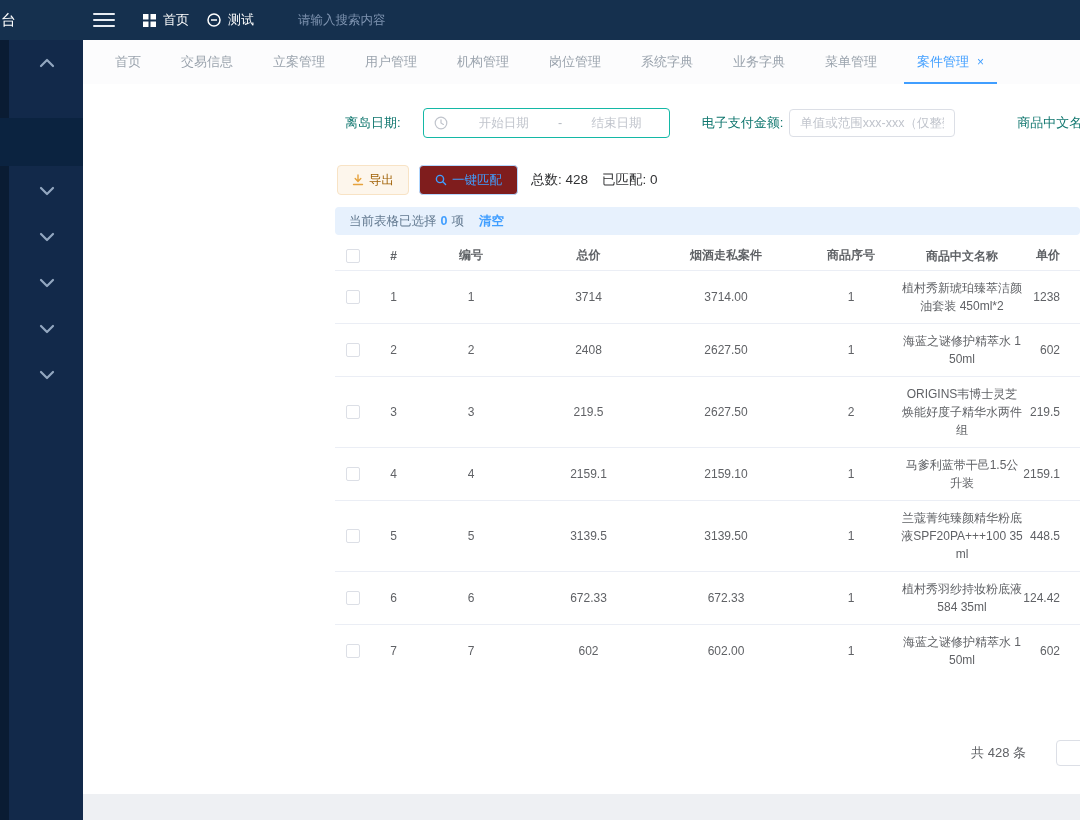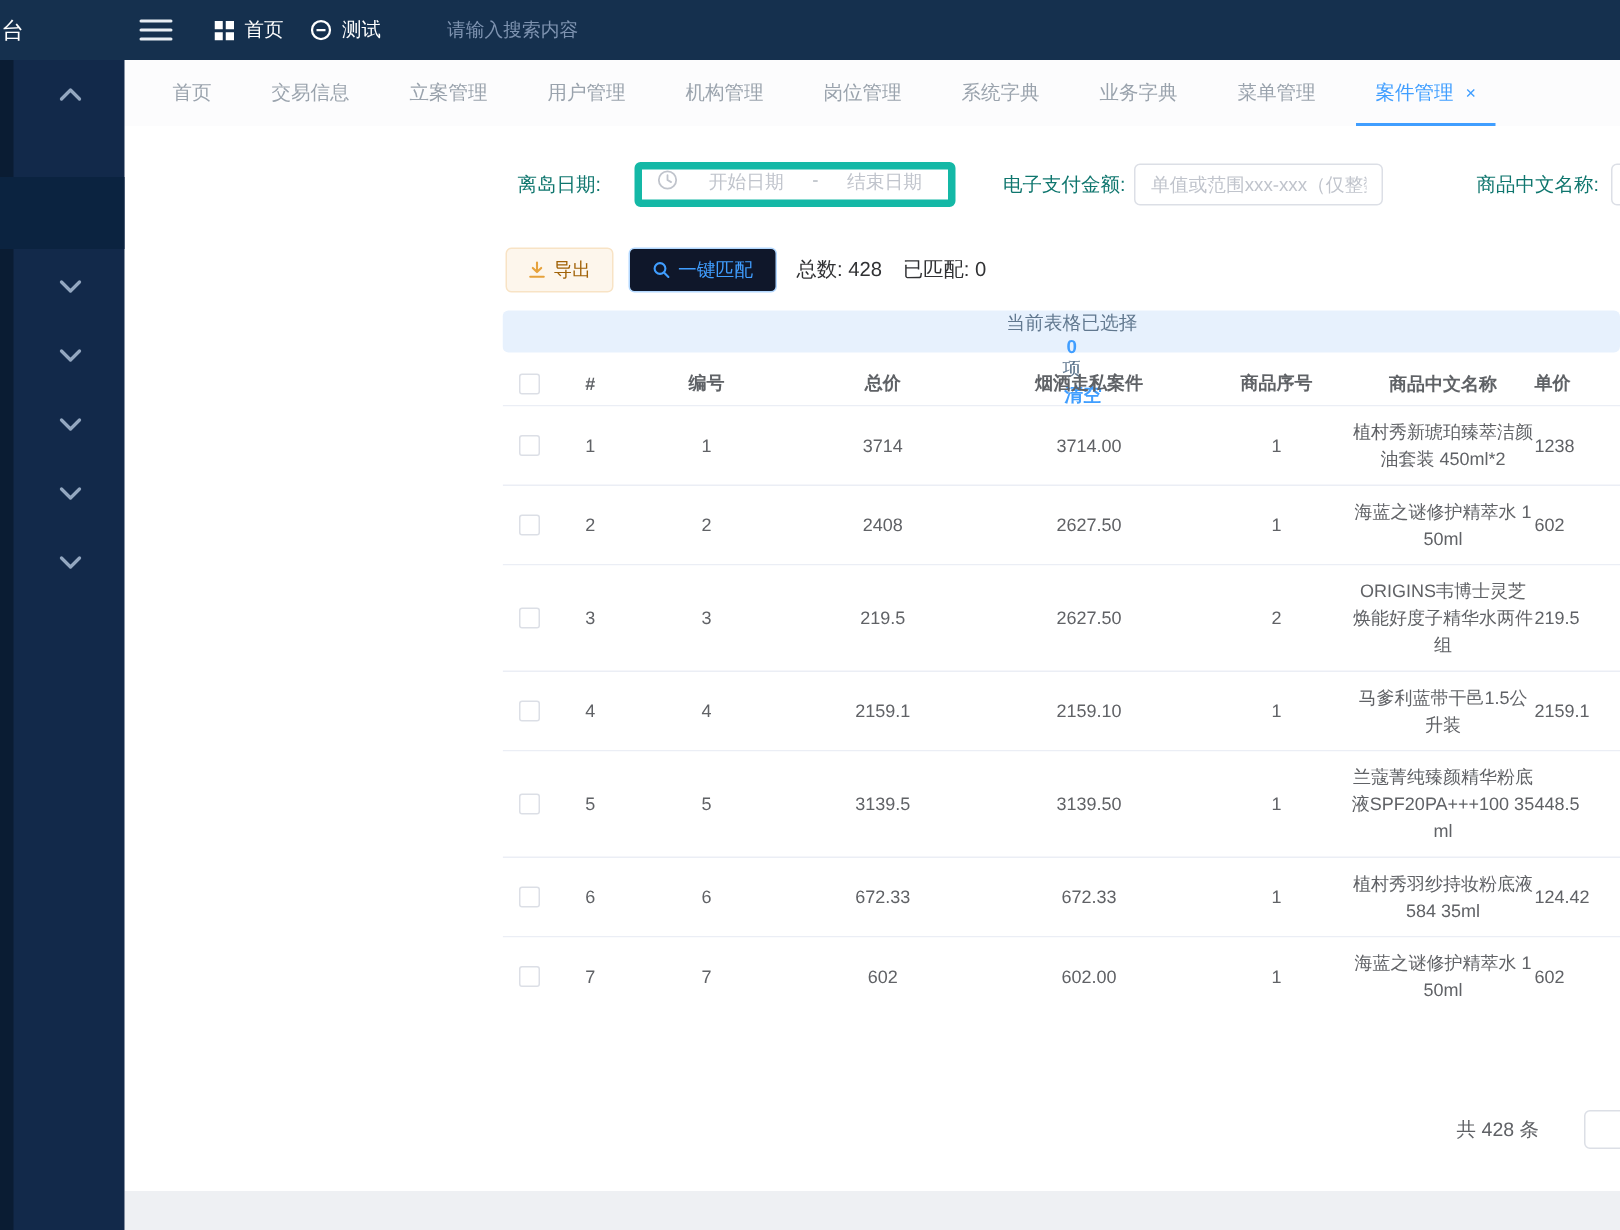--- a/index.html
+++ b/index.html
@@ -39,48 +39,48 @@
   .lp-search::placeholder { color:#c0c4cc; }
   .lp-list { margin-top:11px; }
   .lp-item { height:23.5px; line-height:23.5px; padding-left:13px; font-size:13px; color:#303133; cursor:pointer; }
   .lp-item.active { color:#409eff; background:#ecf5ff; }
 
   
   .content { position:absolute; left:252px; top:44px; right:0; bottom:0; overflow:hidden; }
 
   .filter-row { display:flex; align-items:center; margin-top:24px; }
   .f-label { font-size:13px; color:#0f766e; white-space:nowrap; flex:none; }
-  .date-range { margin-left:22px; width:214px; height:30px; border:5px solid #14b8a6; border-radius:4px; display:flex; font-size:12.5px; color:#c0c4cc; flex:none; }
+  .date-range { margin-left:22px; width:247px; height:30px; border:1px solid #14b8a6; border-radius:4px; display:flex; align-items:center; font-size:12.5px; color:#c0c4cc; flex:none; }
   .date-range .clock { margin:0 4px 0 10px; flex:none; }
   .dr-ph { flex:1; text-align:center; }
   .dr-sep { color:#b4bac1; padding:0 2px; }
   .f-input { height:28px; border:1px solid #dcdfe6; border-radius:4px; padding:0 10px; font-size:12.5px; color:#606266; outline:none; flex:none; }
   .f-input::placeholder { color:#c0c4cc; }
   .f-amount { margin-left:6px; width:166px; }
   .f-name { margin-left:8px; width:120px; }
   .ml32 { margin-left:32px; } .ml62 { margin-left:62px; }
 
   .toolbar { margin-top:27px; display:flex; align-items:center; }
   .btn { height:30px; border-radius:4px; font-size:12.5px; display:flex; align-items:center; gap:5px; cursor:pointer; border:1px solid transparent; }
   .btn-export { margin-left:2px; padding:0 14px; background:#fdf6ec; border-color:#f8e3c5; color:#a16207; }
-  .btn-match { margin-left:10px; padding:0 15px; background:#0f172a; border-color:#b3d8ff; color:#409eff; }
+  .btn-match { margin-left:10px; padding:0 15px; background:#7f1d1d; border-color:#b3d8ff; color:#409eff; }
   .totals { margin-left:13px; font-size:13.5px; color:#303133; display:flex; gap:14px; }
 
-  .alert { margin-top:12px; height:28px; background:#e7f1fd; border-radius:4px; display:flex; align-items:center; padding-left:14px; font-size:12.5px; color:#61788f;flex-direction:column; }
+  .alert { margin-top:12px; height:28px; background:#e7f1fd; border-radius:4px; display:flex; align-items:center; padding-left:14px; font-size:12.5px; color:#61788f; }
   .alert .sel-count { color:#409eff; font-weight:bold; margin:0 4px; }
   .alert .clear-link { color:#409eff; margin-left:15px; cursor:pointer;font-weight:bold; }
 
   
   .table-clip { margin-top:6px; height:432px; overflow:hidden; }
   .thead { display:flex; align-items:center; height:30px; border-bottom:1px solid #ebeef5; font-size:12px; font-weight:bold; color:#5f6266; }
   .trow { display:flex; align-items:center; border-bottom:1px solid #ebeef5; padding:8px 0; min-height:35px; font-size:12px; color:#606266; background:#fff; }
   .cell { text-align:center; flex:none; }
   .c-cb{width:36px;} .c-num{width:45px;} .c-code{width:110px;} .c-total{width:125px;}
   .c-epay{width:150px;} .c-seq{width:100px;} .c-name{width:122px; line-height:18px; word-break:break-all;}
-  .c-unit{width:57px; text-align:left; padding-right:4px;}
+  .c-unit{width:57px; text-align:right; padding-right:20px;}
   .checkbox { width:14px; height:14px; border:1px solid #dcdfe6; border-radius:2px; background:#fff; margin:0 auto; cursor:pointer; }
 
   .pager { position:absolute; right:0; top:656px; display:flex; align-items:center;gap:20px; }
   .pager-total { font-size:13px; color:#606266; }
   .pager-box { width:36px; height:26px; border:1px solid #dcdfe6; border-radius:4px; margin-left:10px; margin-right:-12px; background:#fff; }
 
   svg { display:block; }
 </style>
 </head>
 <body>

